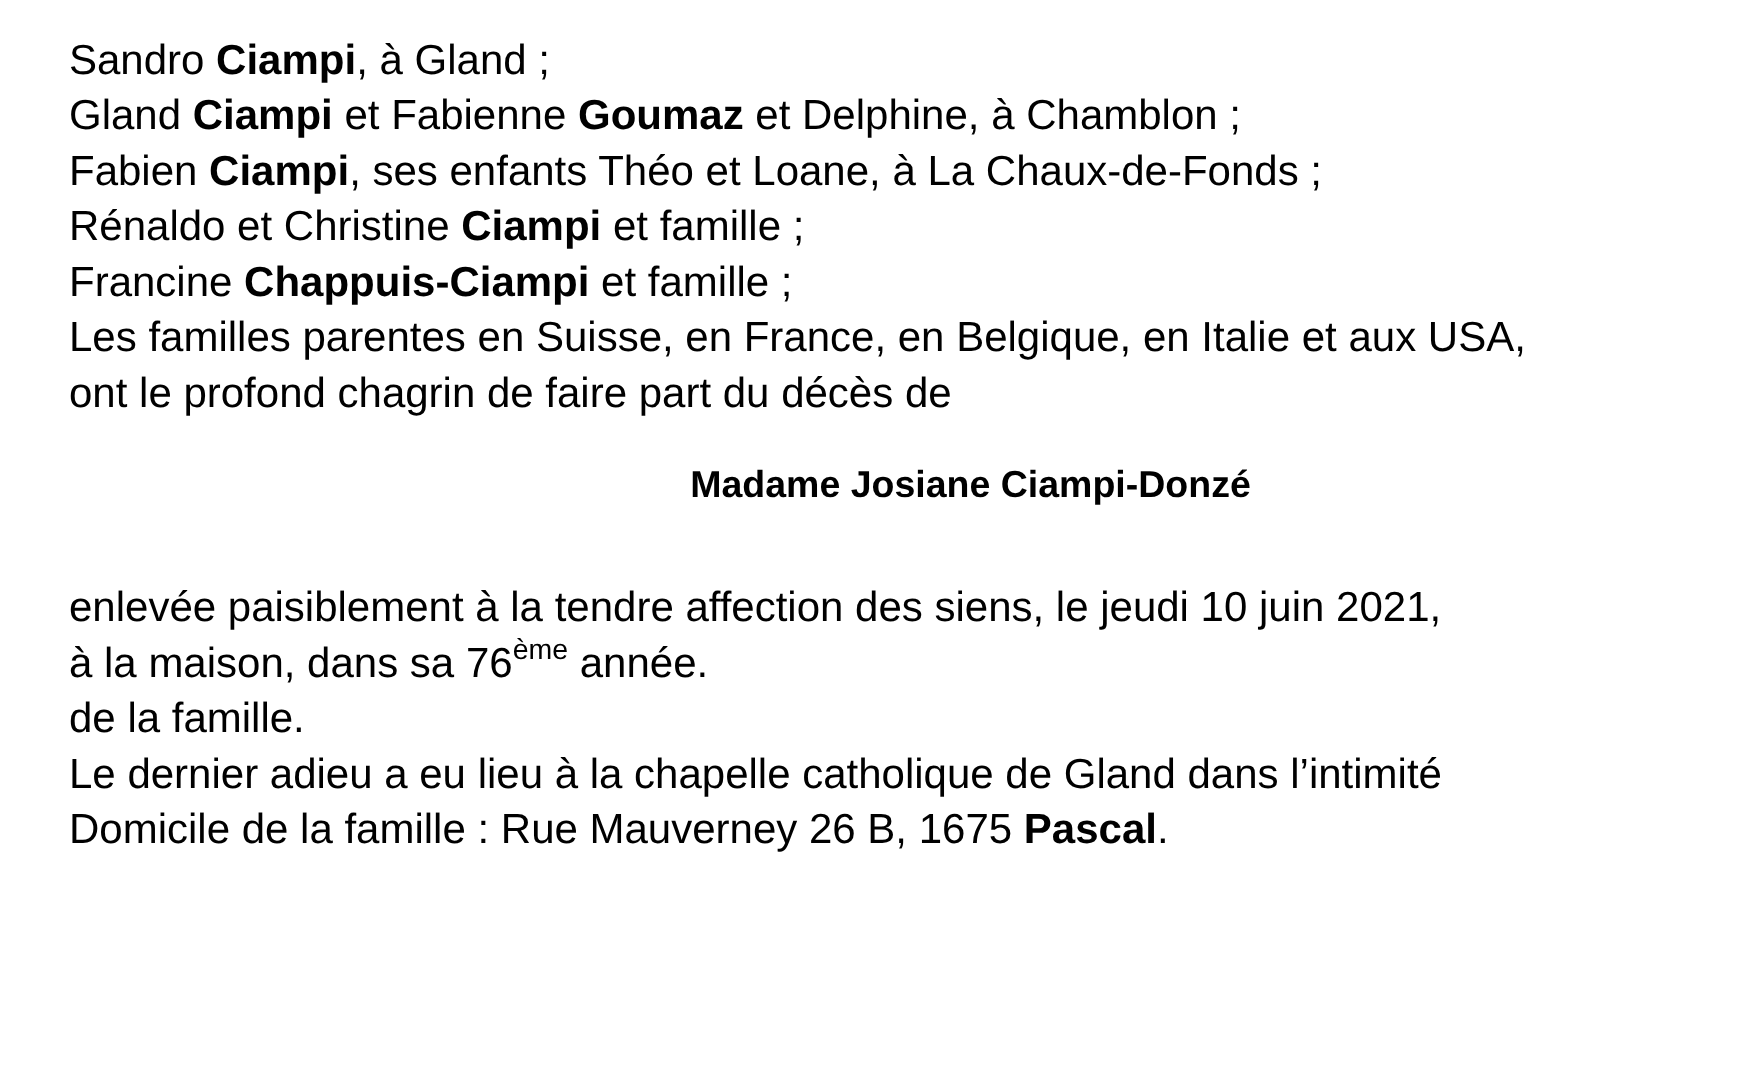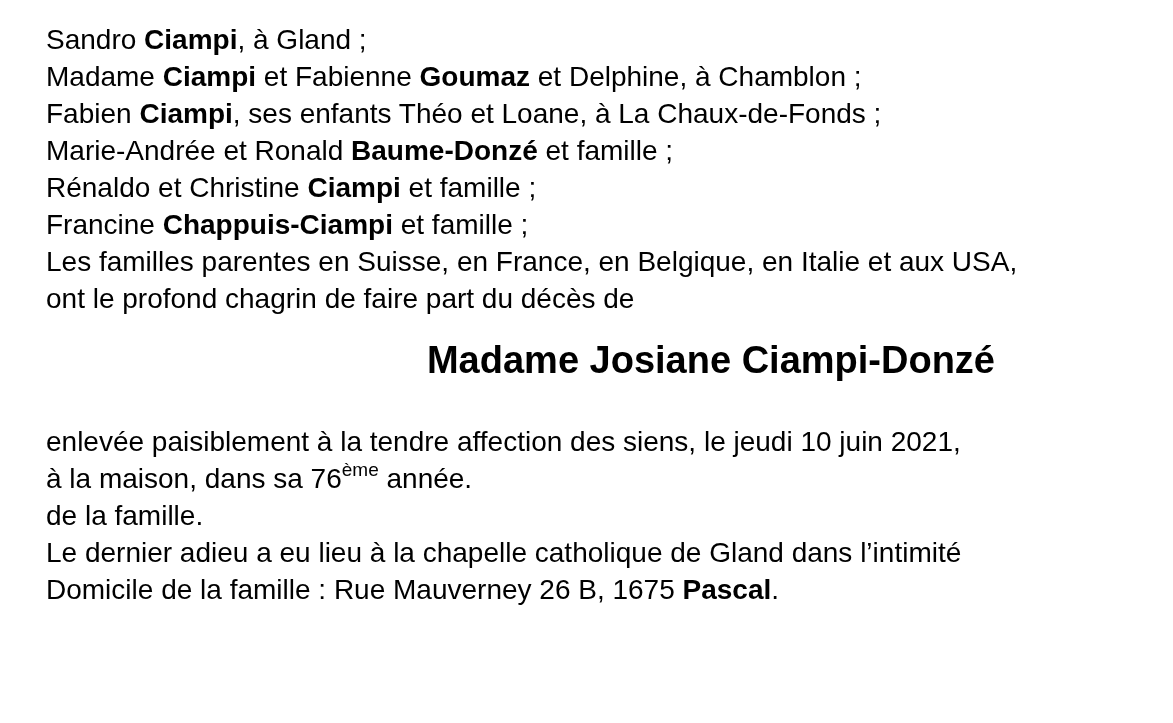--- a/index.html
+++ b/index.html
@@ -26,38 +26,37 @@
   .b {
     font-weight: bold;
   }
   .sup {
     font-size: 19px;
     line-height: 0;
     vertical-align: 12px;
   }
   .deceased-title {
     font-weight: bold;
-    font-size: 38px;
+    font-size: 25px;
     line-height: 40px;
-    text-align: right;
+    text-align: center;
     padding-left: 253px; 
     margin-top: 23px;
     margin-bottom: 43px;
     white-space: nowrap;
   }
 </style>
 </head>
 <body>
 
 <div class="page">
   <div class="family-block">
       <div class="line"><span>Sandro </span><span class="b">Ciampi</span><span>, à Gland ;</span></div>
-      <div class="line"><span>Madame </span><span class="b">Ciampi</span><span> et Fabienne </span><span class="b">Goumaz</span><span> et Delphine, à Chamblon ;</span></div>
+      <div class="line"><span>Gland </span><span class="b">Ciampi</span><span> et Fabienne </span><span class="b">Goumaz</span><span> et Delphine, à Chamblon ;</span></div>
       <div class="line"><span>Fabien </span><span class="b">Ciampi</span><span>, ses enfants Théo et Loane, à La Chaux-de-Fonds ;</span></div>
-      <div class="line"><span>Marie-Andrée et Ronald </span><span class="b">Baume-Donzé</span><span> et famille ;</span></div>
       <div class="line"><span>Rénaldo et Christine </span><span class="b">Ciampi</span><span> et famille ;</span></div>
       <div class="line"><span>Francine </span><span class="b">Chappuis-Ciampi</span><span> et famille ;</span></div>
       <div class="line"><span>Les familles parentes en Suisse, en France, en Belgique, en Italie et aux USA,</span></div>
       <div class="line"><span>ont le profond chagrin de faire part du décès de</span></div>
     </div>
 
   <div class="deceased-title">Madame Josiane Ciampi-Donzé</div>
 
   <div class="closing-block">
       <div class="line"><span>enlevée paisiblement à la tendre affection des siens, le jeudi 10 juin 2021,</span></div>

